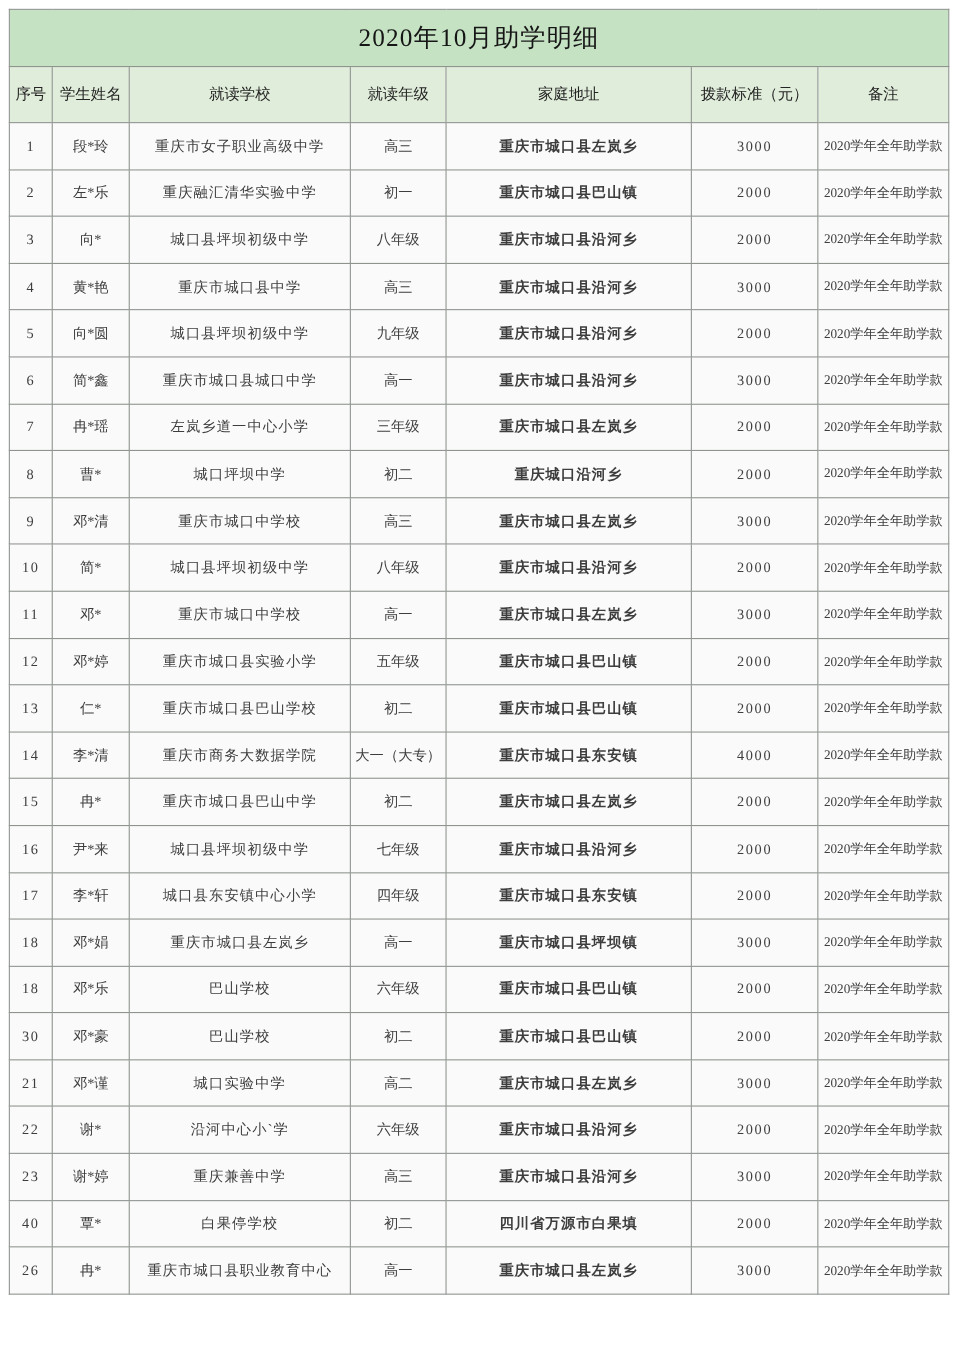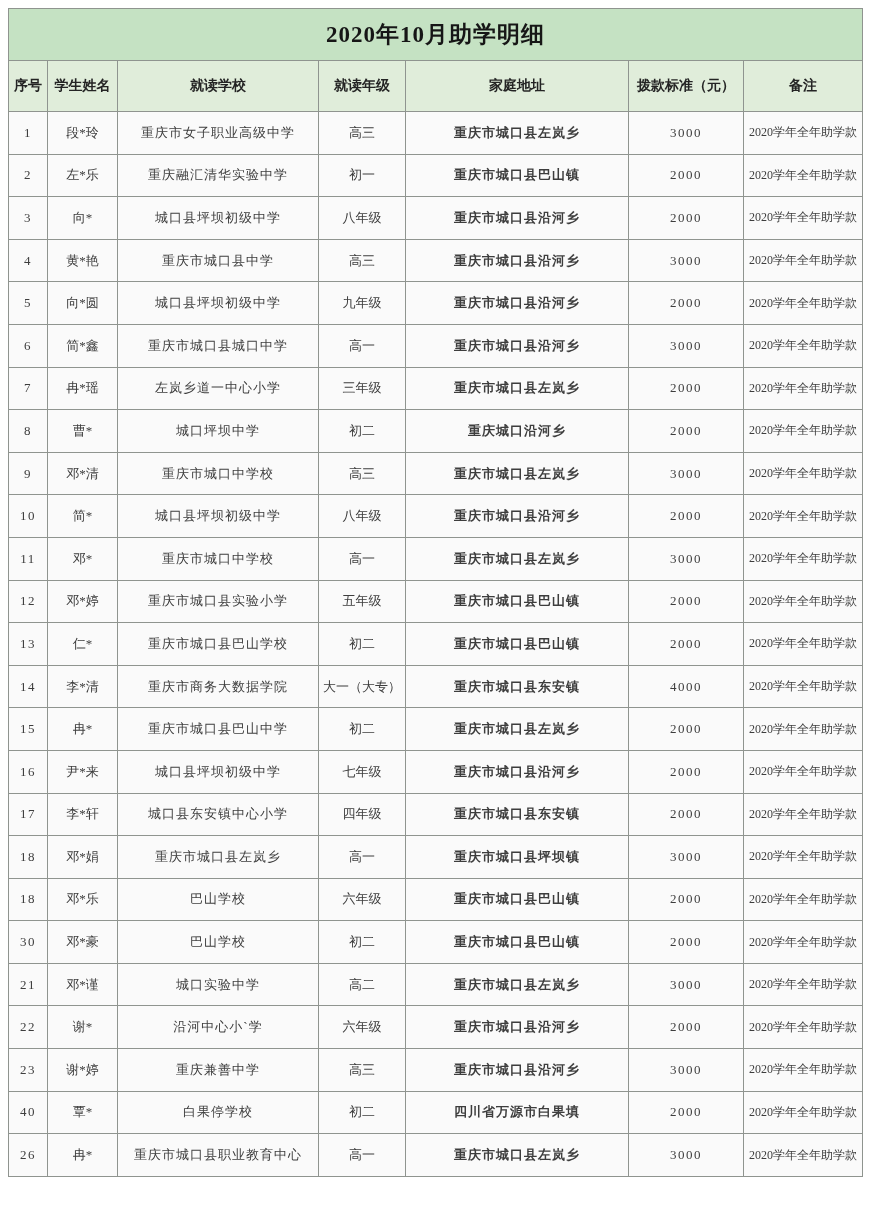--- a/index.html
+++ b/index.html
@@ -31,29 +31,29 @@
     border: 1px solid var(--border);
     text-align: center;
     vertical-align: middle;
     overflow: hidden;
     padding: 0 2px;
   }
   th.title-cell {
     background: var(--title-bg);
     height: 52px;
     font-size: 23px;
-    font-weight: bold;
+    font-weight: normal;
     color: #161616;
     letter-spacing: 1px;
   }
   tr.header-row th {
     background: var(--header-bg);
     height: 51px;
     font-size: 14px;
-    font-weight: bold;
+    font-weight: normal;
     color: #242424;
   }
   tbody td {
     background: var(--row-bg);
     height: 42.6px;
     font-size: 13px;
     color: var(--text);
     white-space: nowrap;
   }
   tbody td.cell-no,

